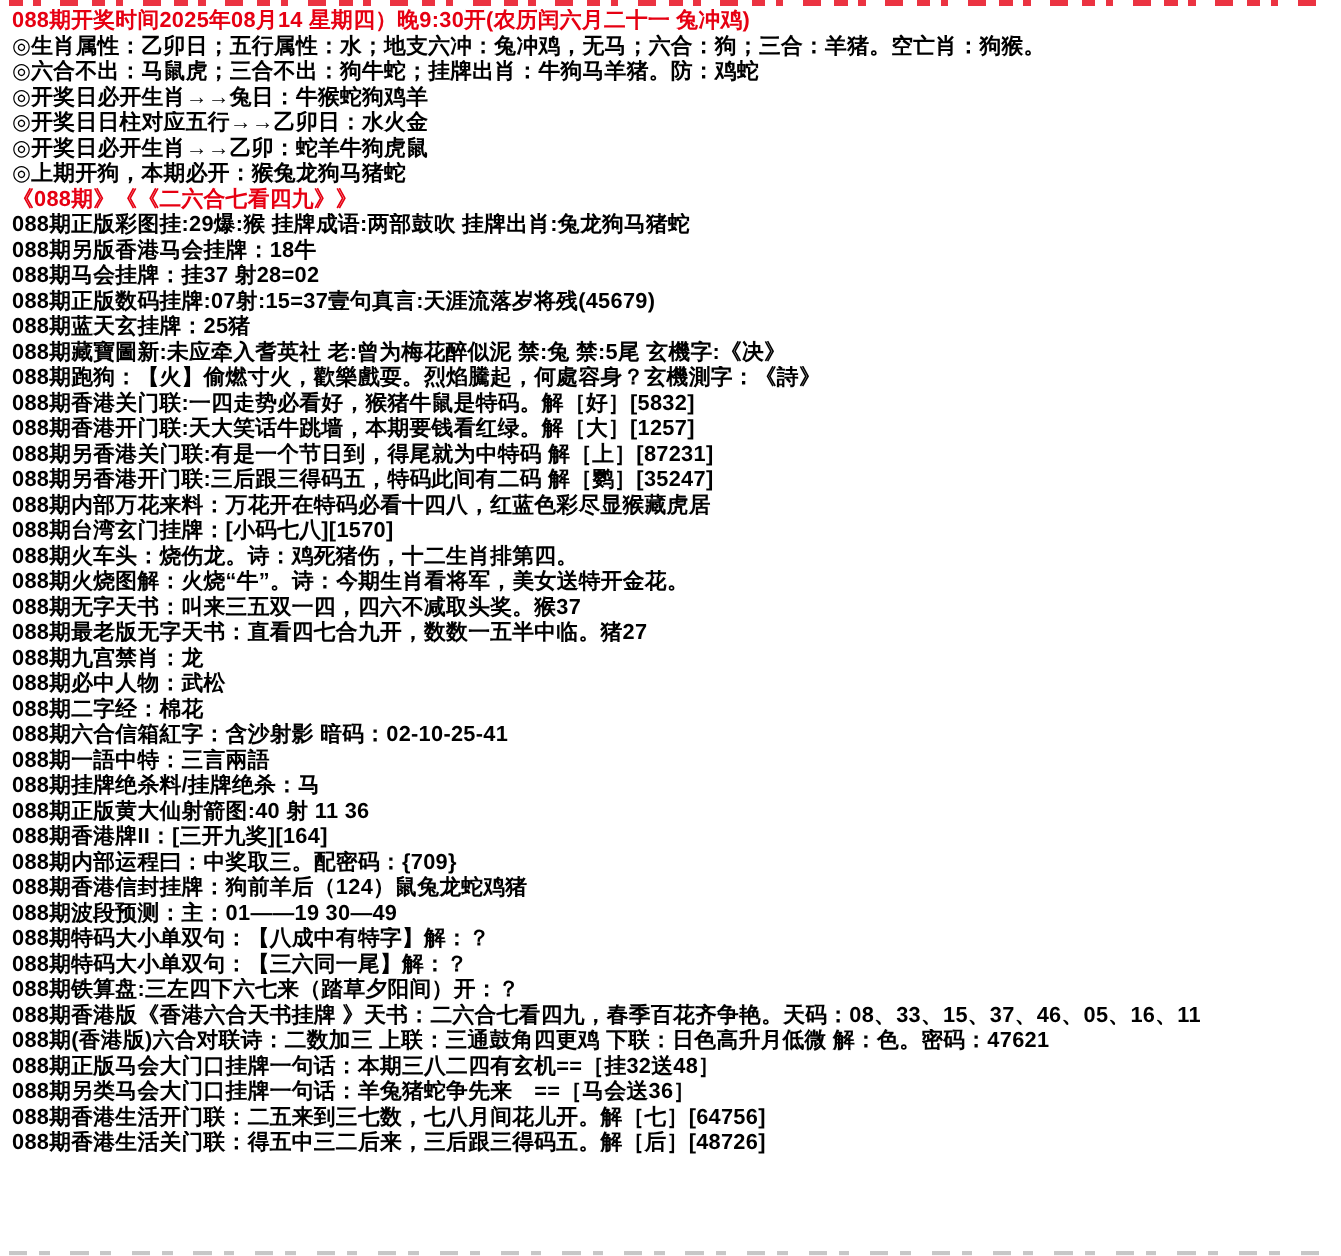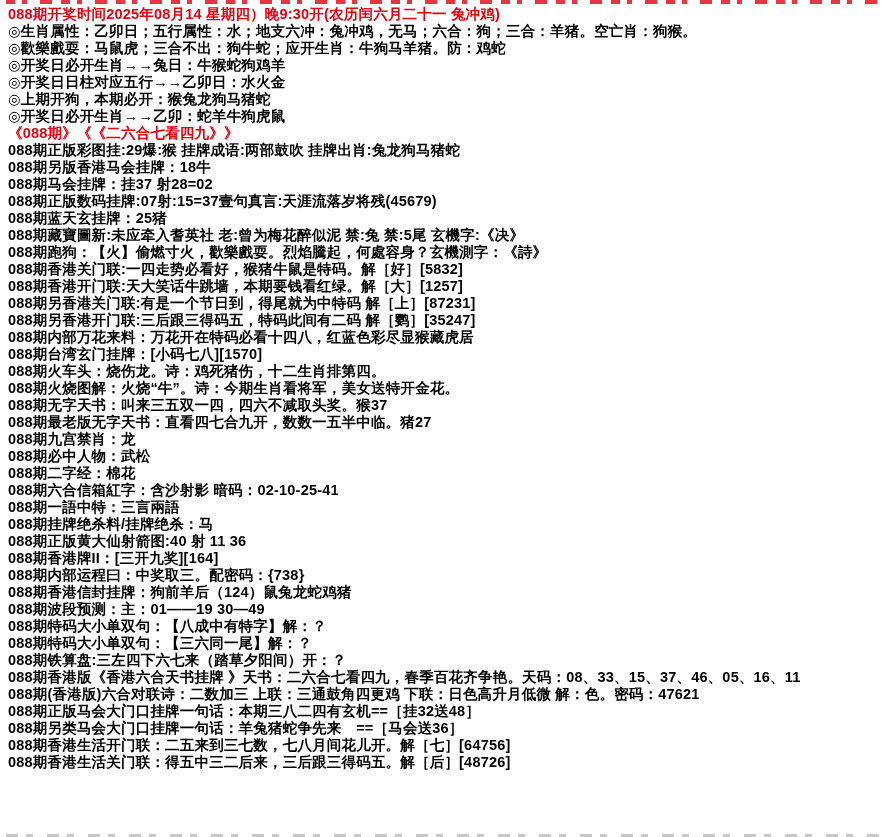--- a/index.html
+++ b/index.html
@@ -40,25 +40,25 @@
   .line.red{color:#e60012;}
 </style>
 </head>
 <body>
 
 <div class="page">
   <div class="top-remnant"></div>
   <div class="lines" id="lines">
       <div class="line red">088期开奖时间2025年08月14 星期四）晚9:30开(农历闰六月二十一 兔冲鸡)</div>
       <div class="line">◎生肖属性：乙卯日；五行属性：水；地支六冲：兔冲鸡，无马；六合：狗；三合：羊猪。空亡肖：狗猴。</div>
-      <div class="line">◎歡樂戲耍：马鼠虎；三合不出：狗牛蛇；应开生肖：牛狗马羊猪。防：鸡蛇</div>
+      <div class="line">◎六合不出：马鼠虎；三合不出：狗牛蛇；挂牌出肖：牛狗马羊猪。防：鸡蛇</div>
       <div class="line">◎开奖日必开生肖→→兔日：牛猴蛇狗鸡羊</div>
       <div class="line">◎开奖日日柱对应五行→→乙卯日：水火金</div>
+      <div class="line">◎开奖日必开生肖→→乙卯：蛇羊牛狗虎鼠</div>
       <div class="line">◎上期开狗，本期必开：猴兔龙狗马猪蛇</div>
-      <div class="line">◎开奖日必开生肖→→乙卯：蛇羊牛狗虎鼠</div>
       <div class="line red">《088期》《《二六合七看四九》》</div>
       <div class="line">088期正版彩图挂:29爆:猴 挂牌成语:两部鼓吹 挂牌出肖:兔龙狗马猪蛇</div>
       <div class="line">088期另版香港马会挂牌：18牛</div>
       <div class="line">088期马会挂牌：挂37 射28=02</div>
       <div class="line">088期正版数码挂牌:07射:15=37壹句真言:天涯流落岁将残(45679)</div>
       <div class="line">088期蓝天玄挂牌：25猪</div>
       <div class="line">088期藏寶圖新:未应牵入耆英社 老:曾为梅花醉似泥 禁:兔 禁:5尾 玄機字:《决》</div>
       <div class="line">088期跑狗：【火】偷燃寸火，歡樂戲耍。烈焰騰起，何處容身？玄機測字：《詩》</div>
       <div class="line">088期香港关门联:一四走势必看好，猴猪牛鼠是特码。解［好］[5832]</div>
       <div class="line">088期香港开门联:天大笑话牛跳墙，本期要钱看红绿。解［大］[1257]</div>
@@ -71,21 +71,21 @@
       <div class="line">088期无字天书：叫来三五双一四，四六不减取头奖。猴37</div>
       <div class="line">088期最老版无字天书：直看四七合九开，数数一五半中临。猪27</div>
       <div class="line">088期九宫禁肖：龙</div>
       <div class="line">088期必中人物：武松</div>
       <div class="line">088期二字经：棉花</div>
       <div class="line">088期六合信箱紅字：含沙射影 暗码：02-10-25-41</div>
       <div class="line">088期一語中特：三言兩語</div>
       <div class="line">088期挂牌绝杀料/挂牌绝杀：马</div>
       <div class="line">088期正版黄大仙射箭图:40 射 11 36</div>
       <div class="line">088期香港牌II：[三开九奖][164]</div>
-      <div class="line">088期内部运程曰：中奖取三。配密码：{738}</div>
+      <div class="line">088期内部运程曰：中奖取三。配密码：{709}</div>
       <div class="line">088期香港信封挂牌：狗前羊后（124）鼠兔龙蛇鸡猪</div>
       <div class="line">088期波段预测：主：01——19 30—49</div>
       <div class="line">088期特码大小单双句：【八成中有特字】解：？</div>
       <div class="line">088期特码大小单双句：【三六同一尾】解：？</div>
       <div class="line">088期铁算盘:三左四下六七来（踏草夕阳间）开：？</div>
       <div class="line">088期香港版《香港六合天书挂牌 》天书：二六合七看四九，春季百花齐争艳。天码：08、33、15、37、46、05、16、11</div>
       <div class="line">088期(香港版)六合对联诗：二数加三 上联：三通鼓角四更鸡 下联：日色高升月低微 解：色。密码：47621</div>
       <div class="line">088期正版马会大门口挂牌一句话：本期三八二四有玄机==［挂32送48］</div>
       <div class="line">088期另类马会大门口挂牌一句话：羊兔猪蛇争先来　==［马会送36］</div>
       <div class="line">088期香港生活开门联：二五来到三七数，七八月间花儿开。解［七］[64756]</div>

